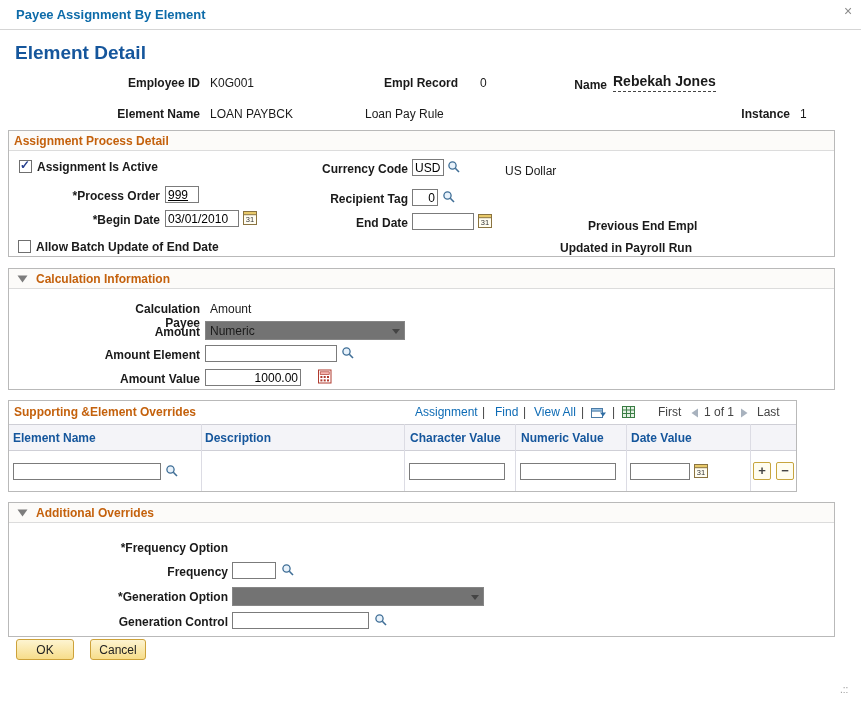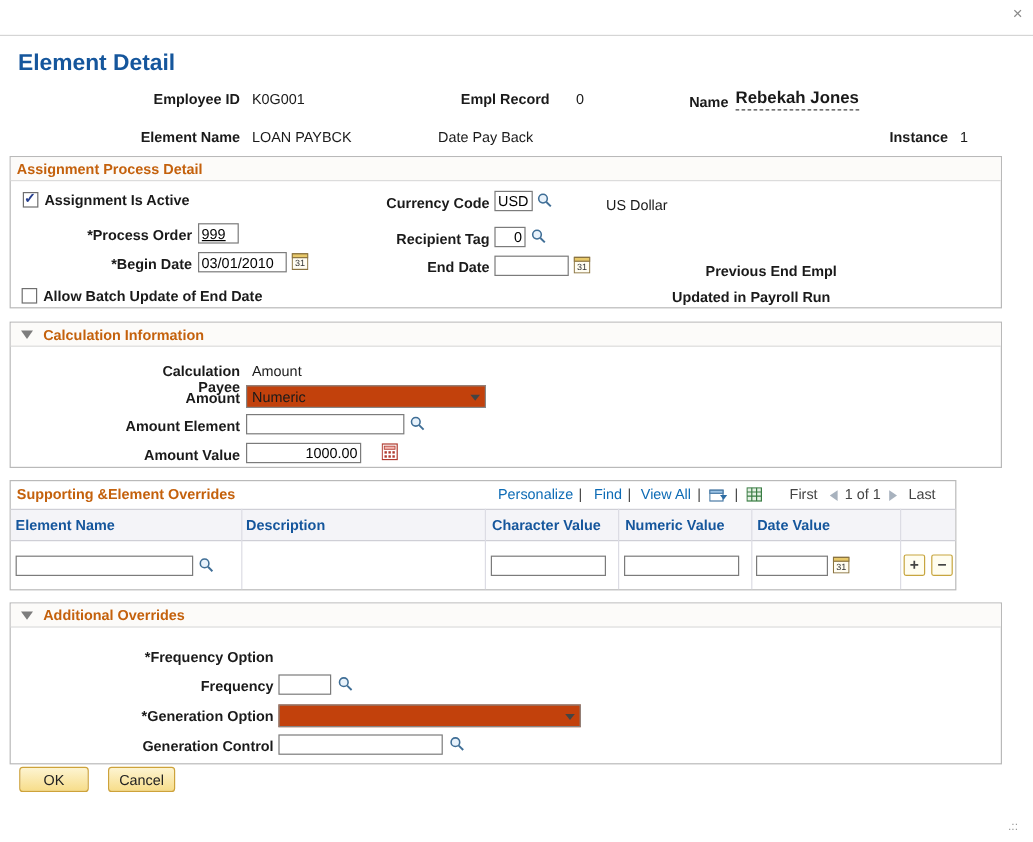--- a/index.html
+++ b/index.html
@@ -7,51 +7,52 @@
   body { font-family:"Liberation Sans", sans-serif; font-size:12px; color:#1a1a1a; }
   .page { position:relative; width:861px; height:702px; background:#fff; overflow:hidden; }
   .abs { position:absolute; }
   .bold { font-weight:bold; }
   .r { text-align:right; }
   .box { position:absolute; border:1px solid #b9b9b9; background:#fff; }
   .band { position:absolute; background:#fcfbf9; border-bottom:1px solid #dcdcdc; }
   .sect-title { color:#c4610c; font-weight:bold; font-size:12px; }
   input.txt { position:absolute; height:17px; border:1px solid #7b7b7b; font:12px "Liberation Sans",sans-serif; padding:0 2px; background:#fff; }
   input.txt.num { text-align:right; }
-  .select { position:absolute; height:19px; border:1px solid #868686; background:#c2410c; padding:2px 18px 0 4px; font-size:12px; white-space:nowrap; cursor:default; }
+  .select { position:absolute; height:19px; border:1px solid #868686; background:#737373; padding:2px 18px 0 4px; font-size:12px; white-space:nowrap; cursor:default; }
   .select .arr { position:absolute; right:4px; top:7px; width:0; height:0; border-left:4px solid transparent; border-right:4px solid transparent; border-top:5px solid #444; }
   .cb { position:absolute; width:13px; height:13px; border:1px solid #6f6f6f; background:#fff; cursor:pointer; }
   .cb.checked::after { content:"✓"; position:absolute; left:0px; top:-3px; font-size:12px; font-weight:bold; color:#27408f; }
   .link { color:#0d6bb5; cursor:pointer; }
   .colhead { color:#15569c; font-weight:bold; }
   .btn { position:absolute; height:21px; background:linear-gradient(#fdf4d1,#f7dd8a); border:1px solid #cda23a; border-radius:3px; font:12px "Liberation Sans",sans-serif; color:#222; cursor:pointer; }
   .gridbtn { position:absolute; width:18px; height:18px; background:#fffdf0; border:1px solid #c7a53e; border-radius:2px; font:bold 13px "Liberation Sans",sans-serif; color:#444; text-align:center; line-height:14px; cursor:pointer; }
   .vsep { position:absolute; width:1px; background:#dcdce4; }
   .icon { position:absolute; cursor:pointer; line-height:0; }
 </style>
 </head>
 <body>
 
 <div class="page">
 
+  <span class="abs bold" style="left:16px;top:7px;font-size:13px;color:#0d6ba9">Payee Assignment By Element</span>
   <span class="abs" style="left:844px;top:3px;font-size:14px;color:#8a8a8a;cursor:pointer">×</span>
   <div class="abs" style="left:0;top:29px;width:861px;height:1px;background:#d5d5d5"></div>
 
   <div class="abs bold" style="left:15px;top:42px;font-size:19px;color:#15569c">Element Detail</div>
 
   <span class="abs bold r" style="left:100px;top:76px;width:100px">Employee ID</span>
   <span class="abs" style="left:210px;top:76px">K0G001</span>
   <span class="abs bold r" style="left:368px;top:76px;width:90px">Empl Record</span>
   <span class="abs" style="left:480px;top:76px">0</span>
   <span class="abs bold r" style="left:545px;top:78px;width:62px">Name</span>
   <span class="abs bold" style="left:613px;top:73px;font-size:14px;border-bottom:1px dashed #444;padding-bottom:2px">Rebekah Jones</span>
 
   <span class="abs bold r" style="left:100px;top:107px;width:100px">Element Name</span>
   <span class="abs" style="left:210px;top:107px">LOAN PAYBCK</span>
-  <span class="abs" style="left:365px;top:107px">Date Pay Back</span>
+  <span class="abs" style="left:365px;top:107px">Loan Pay Rule</span>
   <span class="abs bold r" style="left:716px;top:107px;width:74px">Instance</span>
   <span class="abs" style="left:800px;top:107px">1</span>
 
   <div class="box" style="left:8px;top:130px;width:827px;height:127px"></div>
   <div class="band" style="left:9px;top:131px;width:825px;height:20px"></div>
   <span class="abs sect-title" style="left:14px;top:134px">Assignment Process Detail</span>
 
   <span class="cb checked" style="left:19px;top:160px"></span>
   <span class="abs bold" style="left:37px;top:160px">Assignment Is Active</span>
 
@@ -125,21 +126,21 @@
           <rect x="9" y="7" width="2" height="2"></rect>
           <rect x="2.4" y="10.4" width="2" height="2"></rect>
           <rect x="5.7" y="10.4" width="2" height="2"></rect>
           <rect x="9" y="10.4" width="2" height="2"></rect>
         </g>
       </svg></span>
 
   <div class="box" style="left:8px;top:400px;width:789px;height:92px"></div>
   <span class="abs sect-title" style="left:14px;top:405px">Supporting &amp;Element Overrides</span>
 
-  <span class="abs link" style="left:415px;top:405px">Personalize</span>
+  <span class="abs link" style="left:415px;top:405px">Assignment</span>
   <span class="abs" style="left:482px;top:405px;color:#444">|</span>
   <span class="abs link" style="left:495px;top:405px">Find</span>
   <span class="abs" style="left:523px;top:405px;color:#444">|</span>
   <span class="abs link" style="left:534px;top:405px">View All</span>
   <span class="abs" style="left:581px;top:405px;color:#444">|</span>
   <span class="icon" style="left:591px;top:406px"><svg width="16" height="14">
         <rect x="0.5" y="2.5" width="11" height="9" fill="#fff" stroke="#4a7ba6"></rect>
         <rect x="0.5" y="2.5" width="11" height="2.6" fill="#9cc3e5" stroke="#4a7ba6"></rect>
         <path d="M9 6.5 L15 6.5 L12 10.5 Z" fill="#2e6da4"></path>
       </svg></span>

